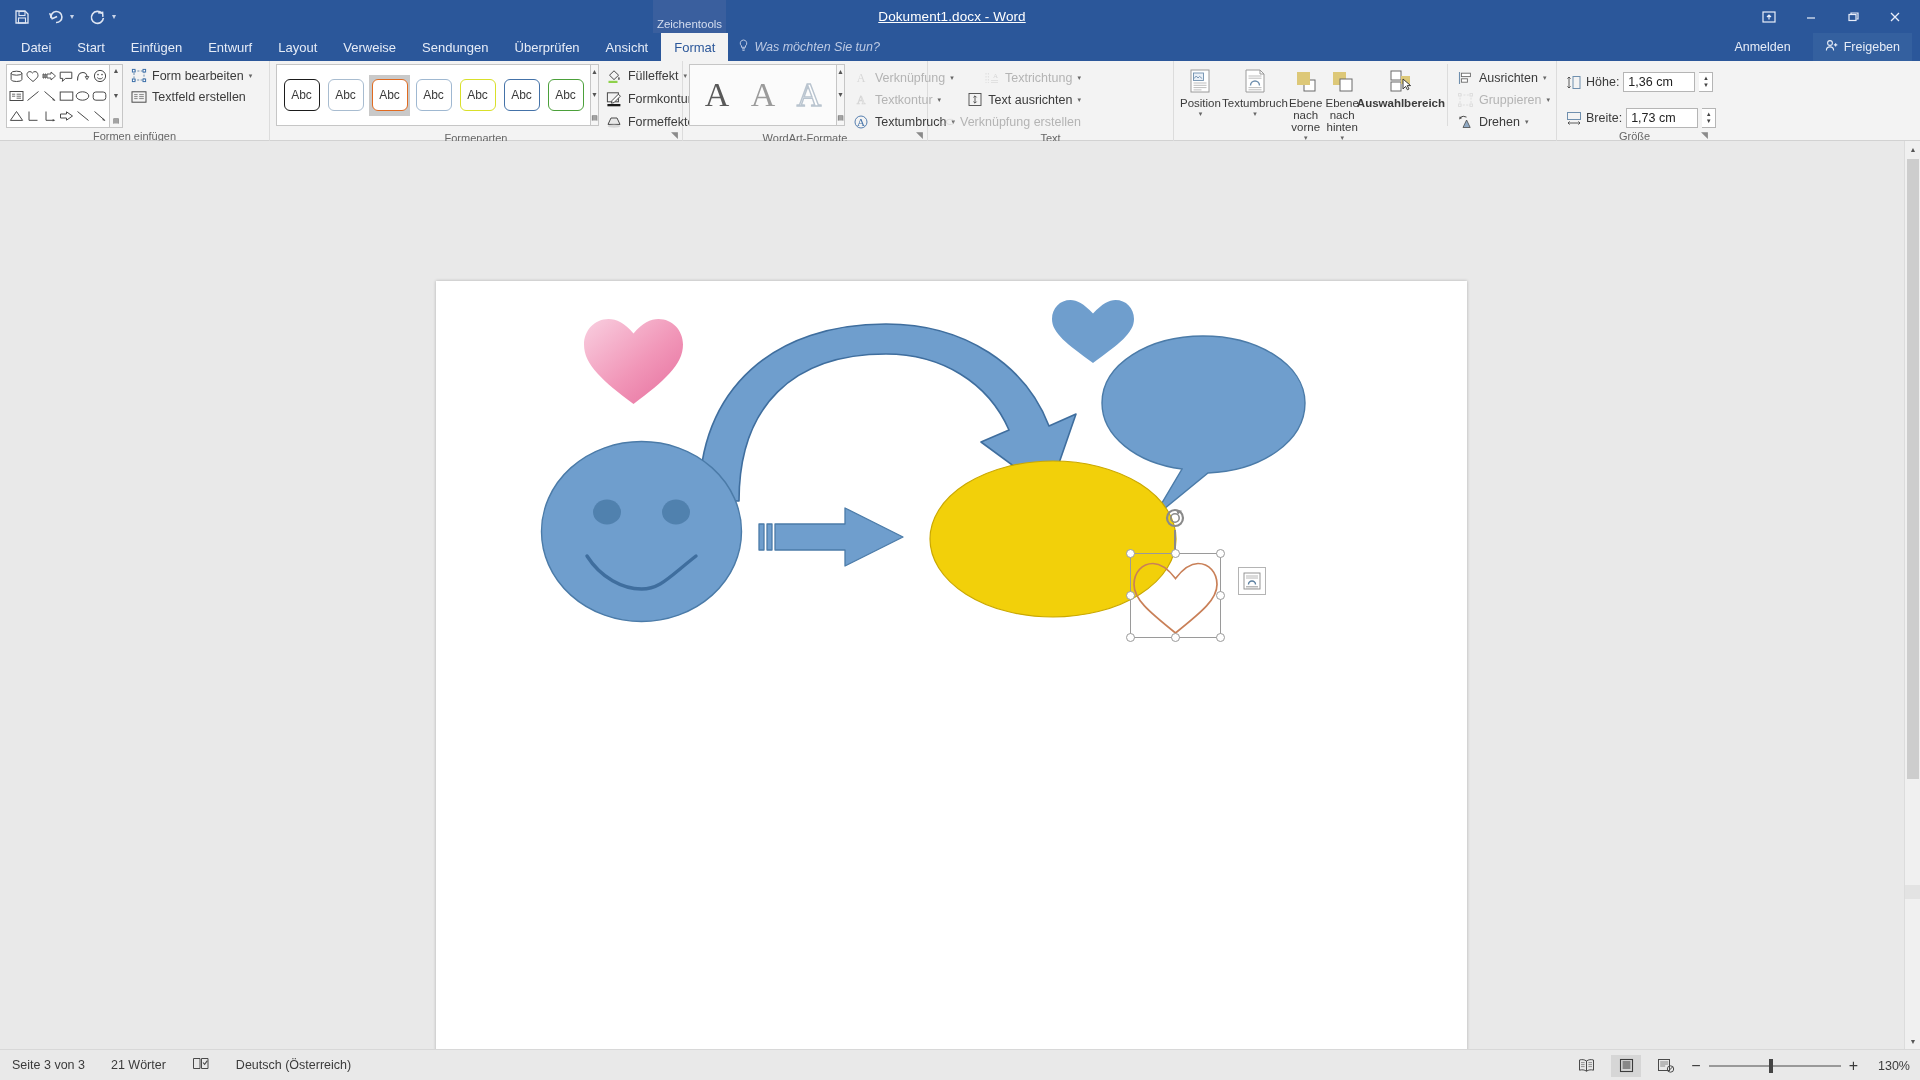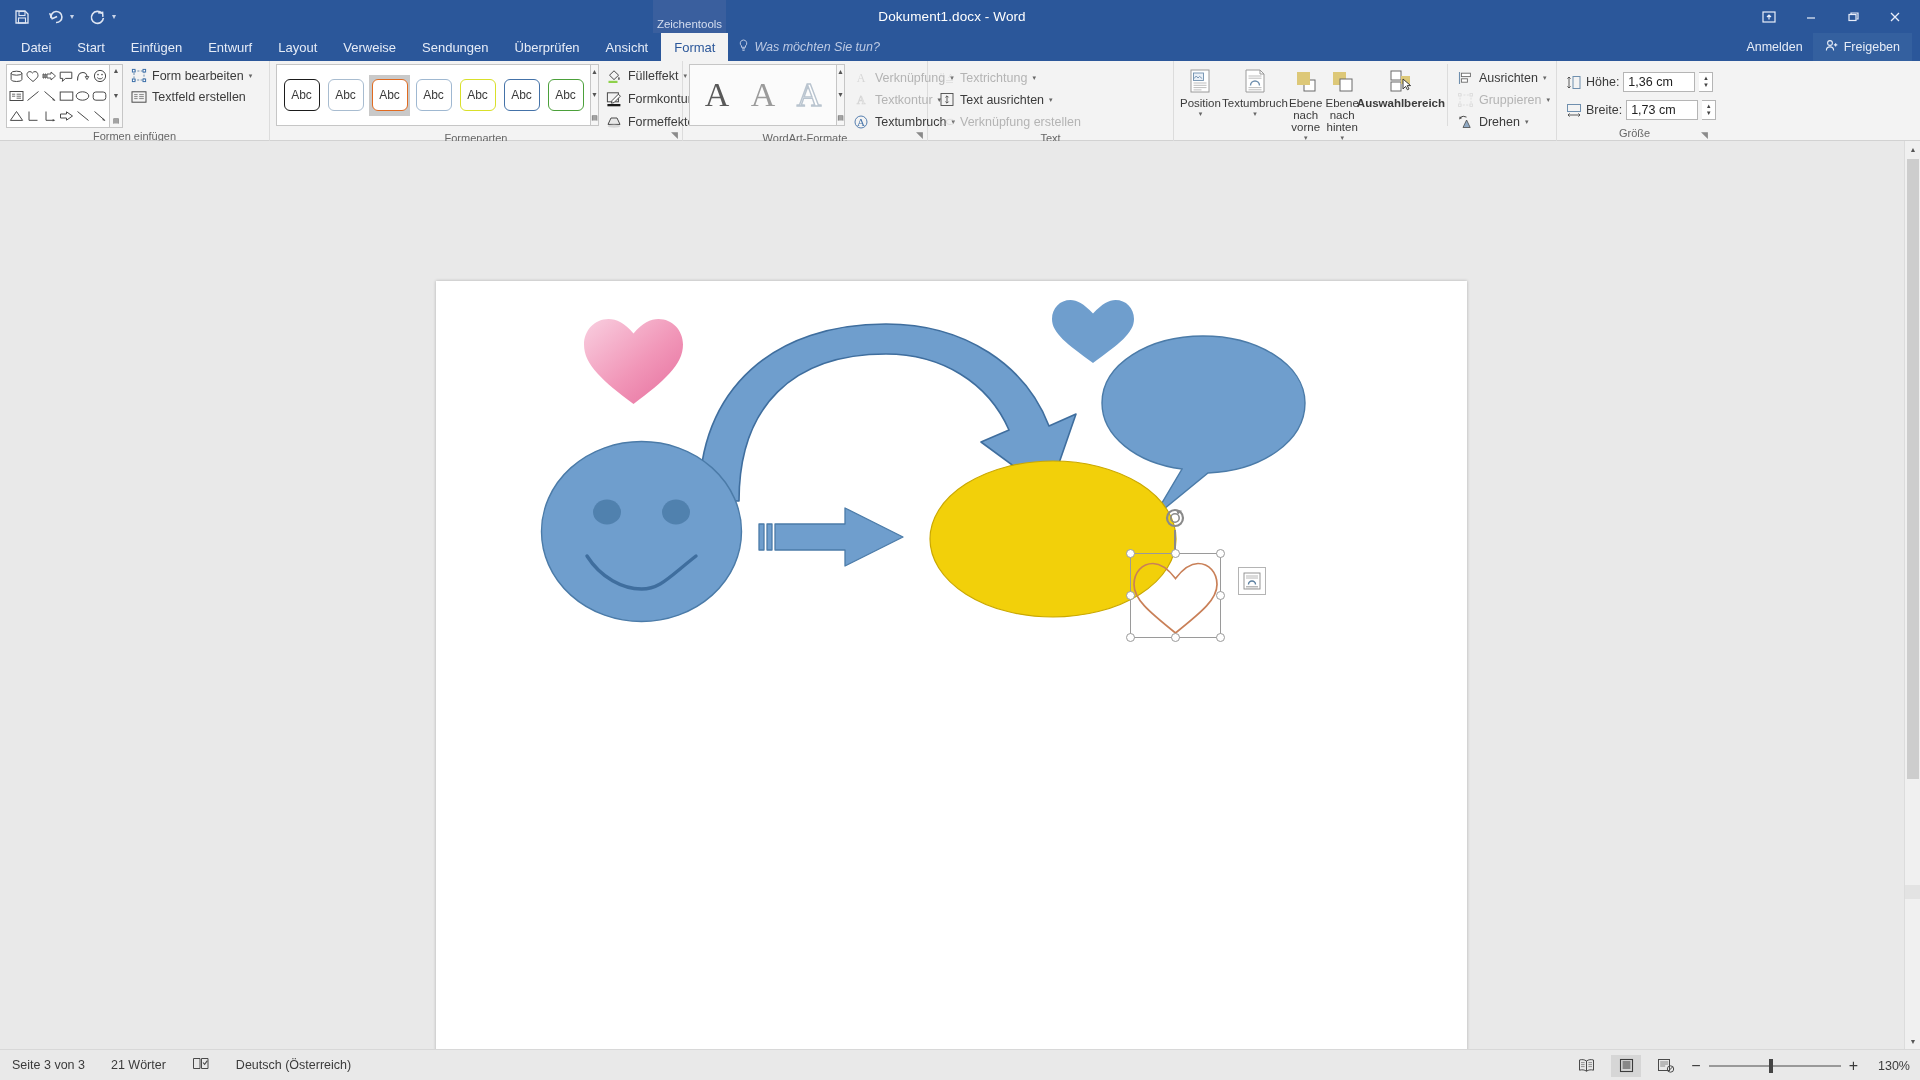--- a/index.html
+++ b/index.html
@@ -30,21 +30,21 @@
   .contextual-tab-label {
     position:absolute; left:653px; top:0; width:73px; height:47px;
     background:#3a5f9e;
     color:#d5def0;
     font-size:11.5px;
     display:flex; align-items:center; justify-content:center;
   }
   .doctitle {
     position:absolute; left:0; right:16px; top:0; height:33px;
     display:flex; align-items:center; justify-content:center;
-    font-size:13.5px; color:#ffffff; letter-spacing:.1px;
+    font-size:13.5px; color:#ffffff; letter-spacing:.1px;text-decoration:underline;
   }
   .wincontrols {
     position:absolute; right:6px; top:0; height:33px;
     display:flex; align-items:center; gap:4px;
   }
   .wincontrols .wc {
     width:38px; height:28px; display:flex; align-items:center; justify-content:center;
     color:#e9eefa; font-size:13px;
   }
 
@@ -65,21 +65,21 @@
   .tab.active {
     background:#f3f3f3; color:#2b579a;
   }
   .tellme {
     display:flex; align-items:center; gap:5px;
     padding:0 10px; font-size:12.5px; color:#bcc9e3; font-style:italic;justify-content:flex-end;
   }
   .tellme .bulb { font-size:12px; }
   .tabright {
     position:absolute; right:8px; top:0; height:28px;
-    display:flex; align-items:center; gap:10px;
+    display:flex; align-items:center; gap:22px;
   }
   .anmelden { font-size:12.5px; color:#e6ecf7; }
   .freigeben {
     display:flex; align-items:center; gap:5px;
     background:#34609f; height:28px; padding:0 12px;
     font-size:12.5px; color:#e6ecf7;
   }
 
   
   .ribbon {
@@ -570,21 +570,21 @@
           <span class="caret">▾</span>
         </span>
       </div>
     </div>
     <div class="glabel">WordArt-Formate</div>
     <span class="dlg">◥</span>
   </div>
 
   <div class="rgroup" style="width:246px;">
     <div class="gbody">
-      <div class="textcol" style="padding-left:4px;">
+      <div class="textcol" style="padding-left:4px;align-items:flex-end;">
         <span class="lnbtn disabled">
           <span class="ic">
               <svg width="16" height="14" viewBox="0 0 16 14">
                 <path d="M2 2v10M4.4 2v10" stroke="#c0c0c0" stroke-width=".9" stroke-dasharray="1.6 1.4"></path>
                 <text x="9" y="7" font-size="7" fill="#b4b4b4" font-family="Liberation Serif, serif">A</text>
                 <path d="M7 9.5h7M7 11.5h7" stroke="#c0c0c0" stroke-width=".8"></path>
               </svg>
             </span>
           <span>Textrichtung</span>
           <span class="caret">▾</span>
@@ -708,21 +708,21 @@
           <span>Drehen</span>
           <span class="caret">▾</span>
         </span>
       </div>
     </div>
     <div class="glabel">Anordnen</div>
   </div>
 
   <div class="rgroup" style="width:155px;border-right:none;">
     <div class="gbody">
-      <div style="display:flex;flex-direction:column;gap:8px;padding-top:8px;padding-left:2px;">
+      <div style="display:flex;flex-direction:column;gap:16px;padding-top:8px;padding-left:2px;">
         <div class="sizerow">
           <span class="ic">
               <svg width="16" height="15" viewBox="0 0 16 15">
                 <path d="M3 2v11M1.4 3.6L3 2l1.6 1.6M1.4 11.4L3 13l1.6-1.6" fill="none" stroke="#4a4a4a" stroke-width=".9"></path>
                 <rect x="7" y="1.5" width="7" height="12" fill="none" stroke="#6f8fae" stroke-width="1"></rect>
               </svg>
             </span>
           <span>Höhe:</span>
           <span class="spin">1,36  cm</span>
           <span class="spinarrows">

